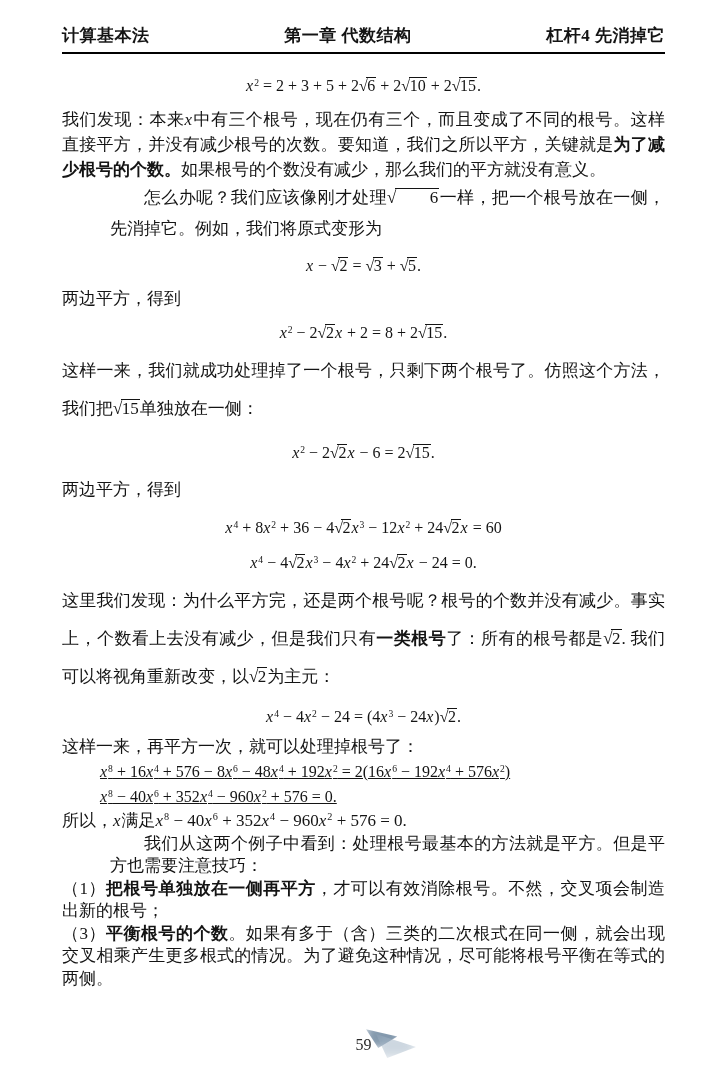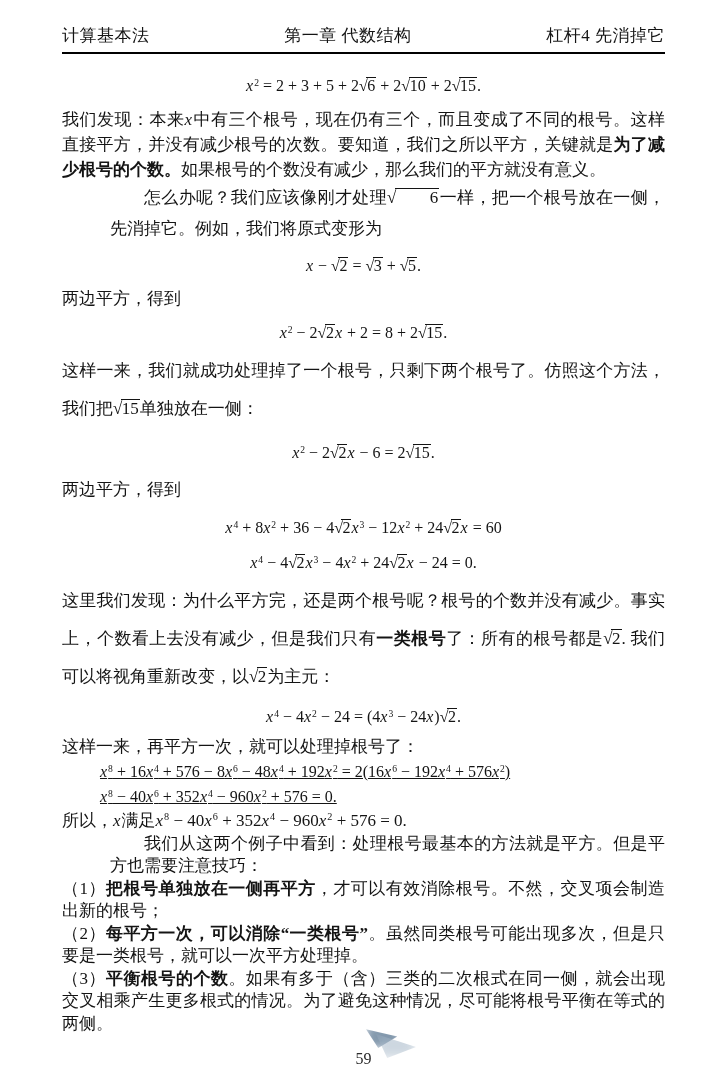--- a/index.html
+++ b/index.html
@@ -9,21 +9,21 @@
     color: #141414;
     font-family: "Liberation Serif", serif;
     position: relative;
     overflow: hidden;
   }
   .page { padding: 24px 62px 0 62px; }
 
   
   .page-header {
     display: flex; justify-content: space-between; align-items: flex-end;
-    font-weight: normal; font-size: 17px; letter-spacing: 0.5px;
+    font-weight: bold; font-size: 17px; letter-spacing: 0.5px;
     padding-bottom: 5px; border-bottom: 2.5px solid #000;
   }
 
   
   .para {
     font-size: 17px; line-height: 25px; margin: 0;
     text-align: justify;
   }
   .indent { text-indent: 2em; margin-left: 48px; }
   .lh31 { line-height: 31px; }
@@ -56,21 +56,21 @@
   }
   .sqrt { white-space: nowrap; font-family: "Liberation Serif", serif; }
   .sqrt .rc {
     border-top: 1.5px solid currentColor;
     margin-left: -1.5px; padding: 0.5px 1px 0 1px;
     display: inline-block; line-height: 1.05;
   }
 
   
   .page-number {
-    position: absolute; left: 0; right: 0; bottom: 3px;
+    position: absolute; left: 0; right: 0; bottom: 17px;
     text-align: center; font-size: 16px; color: #2b2b2b;
   }
 
   
   .cursor-smudge { position: absolute; left: 364px; top: 1023px; width: 60px; height: 40px; pointer-events: none; }
   .cursor-smudge::before {
     content: ""; position: absolute; left: 2px; top: 2px; width: 34px; height: 23px;
     background: #6e879f; clip-path: polygon(0 18%, 92% 50%, 36% 100%);
     filter: blur(4px); opacity: 0.85;
   }
@@ -104,20 +104,19 @@
     <div class="formula rich m-b10"><span class="mvar">x</span><sup>4</sup><span> + 8</span><span class="mvar">x</span><sup>2</sup><span> + 36 − 4</span><span class="sqrt"><span class="rs">√</span><span class="rc">2</span></span><span class="mvar">x</span><sup>3</sup><span> − 12</span><span class="mvar">x</span><sup>2</sup><span> + 24</span><span class="sqrt"><span class="rs">√</span><span class="rc">2</span></span><span class="mvar">x</span><span> = 60</span></div>
     <div class="formula rich m-b11"><span class="mvar">x</span><sup>4</sup><span> − 4</span><span class="sqrt"><span class="rs">√</span><span class="rc">2</span></span><span class="mvar">x</span><sup>3</sup><span> − 4</span><span class="mvar">x</span><sup>2</sup><span> + 24</span><span class="sqrt"><span class="rs">√</span><span class="rc">2</span></span><span class="mvar">x</span><span> − 24 = 0.</span></div>
     <p class="para rich lh38"><span>这里我们发现：为什么平方完，还是两个根号呢？根号的个数并没有减少。事实上，个数看上去没有减少，但是我们只有</span><span class="bold">一类根号</span><span>了：所有的根号都是</span><span class="sqrt"><span class="rs">√</span><span class="rc">2</span></span><span>. 我们可以将视角重新改变，以</span><span class="sqrt"><span class="rs">√</span><span class="rc">2</span></span><span>为主元：</span></p>
     <div class="formula rich m-b13"><span class="mvar">x</span><sup>4</sup><span> − 4</span><span class="mvar">x</span><sup>2</sup><span> − 24 = (4</span><span class="mvar">x</span><sup>3</sup><span> − 24</span><span class="mvar">x</span><span>)</span><span class="sqrt"><span class="rs">√</span><span class="rc">2</span></span><span>.</span></div>
     <p class="para rich"><span>这样一来，再平方一次，就可以处理掉根号了：</span></p>
     <div class="formula rich flush"><span class="mvar">x</span><sup>8</sup><span> + 16</span><span class="mvar">x</span><sup>4</sup><span> + 576 − 8</span><span class="mvar">x</span><sup>6</sup><span> − 48</span><span class="mvar">x</span><sup>4</sup><span> + 192</span><span class="mvar">x</span><sup>2</sup><span> = 2(16</span><span class="mvar">x</span><sup>6</sup><span> − 192</span><span class="mvar">x</span><sup>4</sup><span> + 576</span><span class="mvar">x</span><sup>2</sup><span>)</span></div>
     <div class="formula rich flush"><span class="mvar">x</span><sup>8</sup><span> − 40</span><span class="mvar">x</span><sup>6</sup><span> + 352</span><span class="mvar">x</span><sup>4</sup><span> − 960</span><span class="mvar">x</span><sup>2</sup><span> + 576 = 0.</span></div>
     <p class="para rich tight"><span>所以，</span><span class="mvar">x</span><span>满足</span><span class="mvar">x</span><sup>8</sup><span> − 40</span><span class="mvar">x</span><sup>6</sup><span> + 352</span><span class="mvar">x</span><sup>4</sup><span> − 960</span><span class="mvar">x</span><sup>2</sup><span> + 576 = 0.</span></p>
     <p class="para rich tight indent"><span>我们从这两个例子中看到：处理根号最基本的方法就是平方。但是平方也需要注意技巧：</span></p>
     <p class="para rich tight"><span>（1）</span><span class="bold">把根号单独放在一侧再平方</span><span>，才可以有效消除根号。不然，交叉项会制造出新的根号；</span></p>
-    <p class="para rich tight"><span>（2）</span><span class="bold">每平方一次，可以消除“一类根号”</span><span>。虽然同类根号可能出现多次，但是只要是一类根号，就可以一次平方处理掉。</span></p>
     <p class="para rich tight"><span>（3）</span><span class="bold">平衡根号的个数</span><span>。如果有多于（含）三类的二次根式在同一侧，就会出现交叉相乘产生更多根式的情况。为了避免这种情况，尽可能将根号平衡在等式的两侧。</span></p>
   </main>
 
   <div class="page-number">59</div>
   <div class="cursor-smudge"></div>
 
 </div>
 
 </body></html>

